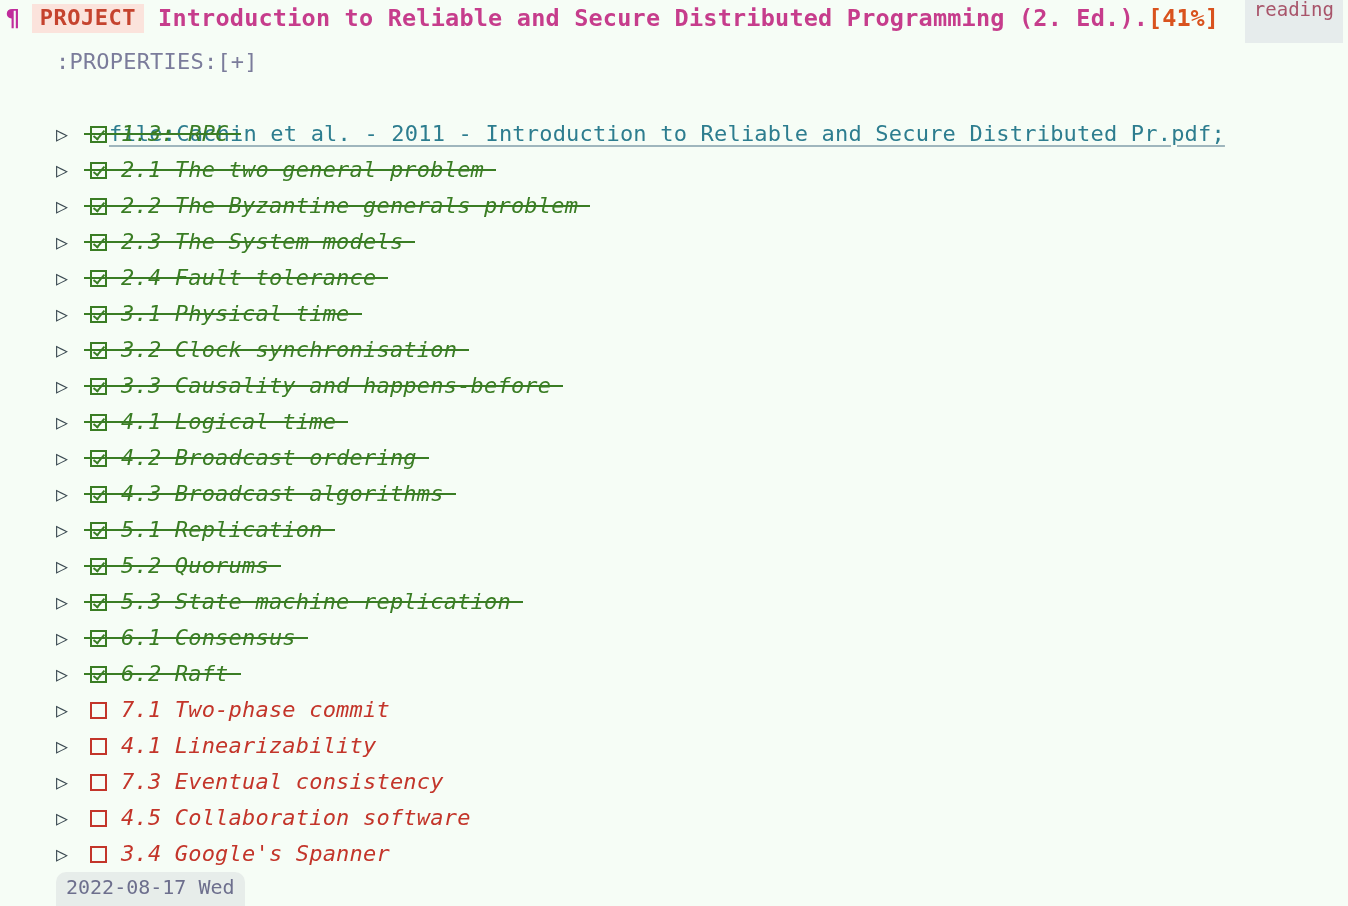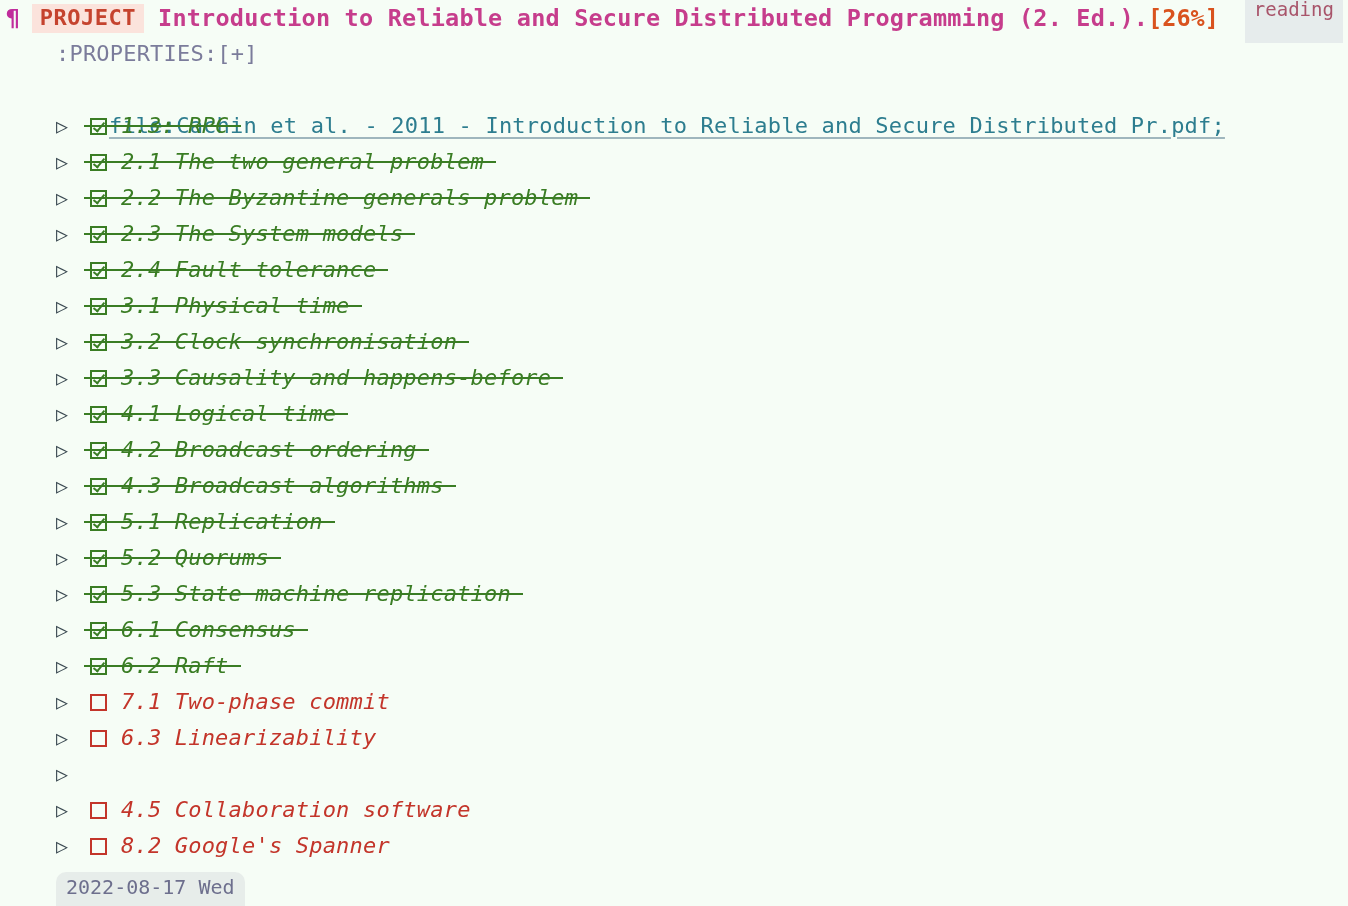--- a/index.html
+++ b/index.html
@@ -78,20 +78,21 @@
   }
 
   
   .drawer{
     height:36px;
     padding-left:56px;
     color:var(--props-fg);
     font-size:22px;
     letter-spacing:0.2px;
     white-space:pre;
+    margin-top:8px;
   }
   .filelink-row{
     height:36px;
     padding-left:56px;
     white-space:pre;
   }
   .filelink{
     color:var(--link-teal);
     text-decoration:underline;
     text-decoration-color:#9fb6bd;
@@ -173,21 +174,21 @@
 </style>
 </head>
 <body>
 
 <div class="page">
 
   <div class="headline">
     <span class="para-mark">¶</span>
     <span class="kw-project">PROJECT</span>
     <span class="headline-title">Introduction to Reliable and Secure Distributed Programming (2. Ed.).</span>
-    <span class="headline-pct">[26%]</span>
+    <span class="headline-pct">[41%]</span>
     <span class="headline-tag">reading</span>
   </div>
 
   <div class="drawer">:PROPERTIES:[+]</div>
 
   <div class="filelink-row">
     <span class="filelink">file:Cachin et al. - 2011 - Introduction to Reliable and Secure Distributed Pr.pdf;</span>
   </div>
 
   <div class="list" id="checklist">
@@ -201,21 +202,21 @@
       <div class="item done"><span class="caret">▷</span><span class="chk-wrap"><span class="box"></span><span class="gap"></span><span class="label">3.3 Causality and happens-before</span></span></div>
       <div class="item done"><span class="caret">▷</span><span class="chk-wrap"><span class="box"></span><span class="gap"></span><span class="label">4.1 Logical time</span></span></div>
       <div class="item done"><span class="caret">▷</span><span class="chk-wrap"><span class="box"></span><span class="gap"></span><span class="label">4.2 Broadcast ordering</span></span></div>
       <div class="item done"><span class="caret">▷</span><span class="chk-wrap"><span class="box"></span><span class="gap"></span><span class="label">4.3 Broadcast algorithms</span></span></div>
       <div class="item done"><span class="caret">▷</span><span class="chk-wrap"><span class="box"></span><span class="gap"></span><span class="label">5.1 Replication</span></span></div>
       <div class="item done"><span class="caret">▷</span><span class="chk-wrap"><span class="box"></span><span class="gap"></span><span class="label">5.2 Quorums</span></span></div>
       <div class="item done"><span class="caret">▷</span><span class="chk-wrap"><span class="box"></span><span class="gap"></span><span class="label">5.3 State machine replication</span></span></div>
       <div class="item done"><span class="caret">▷</span><span class="chk-wrap"><span class="box"></span><span class="gap"></span><span class="label">6.1 Consensus</span></span></div>
       <div class="item done"><span class="caret">▷</span><span class="chk-wrap"><span class="box"></span><span class="gap"></span><span class="label">6.2 Raft</span></span></div>
       <div class="item todo"><span class="caret">▷</span><span class="chk-wrap"><span class="box"></span><span class="gap"></span><span class="label">7.1 Two-phase commit</span></span></div>
-      <div class="item todo"><span class="caret">▷</span><span class="chk-wrap"><span class="box"></span><span class="gap"></span><span class="label">6.3 Linearizability</span></span></div>
-      <div class="item todo"><span class="caret">▷</span></div>
+      <div class="item todo"><span class="caret">▷</span><span class="chk-wrap"><span class="box"></span><span class="gap"></span><span class="label">4.1 Linearizability</span></span></div>
+      <div class="item todo"><span class="caret">▷</span><span class="chk-wrap"><span class="box"></span><span class="gap"></span><span class="label">7.3 Eventual consistency</span></span></div>
       <div class="item todo"><span class="caret">▷</span><span class="chk-wrap"><span class="box"></span><span class="gap"></span><span class="label">4.5 Collaboration software</span></span></div>
-      <div class="item todo"><span class="caret">▷</span><span class="chk-wrap"><span class="box"></span><span class="gap"></span><span class="label">8.2 Google's Spanner</span></span></div>
+      <div class="item todo"><span class="caret">▷</span><span class="chk-wrap"><span class="box"></span><span class="gap"></span><span class="label">3.4 Google's Spanner</span></span></div>
     </div>
 
   <div class="footer-date">2022-08-17 Wed</div>
 
 </div>
 
 </body></html>

